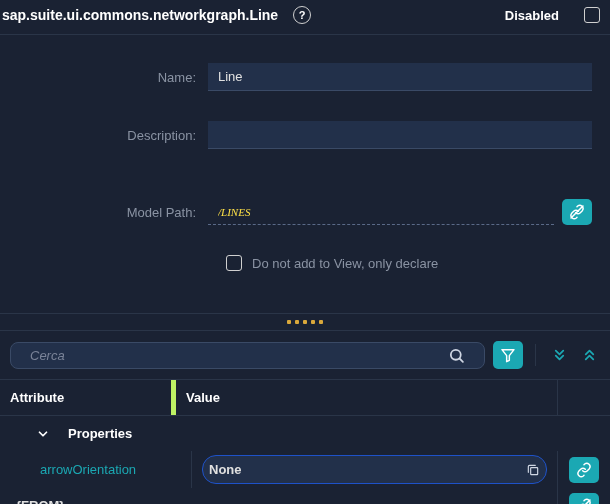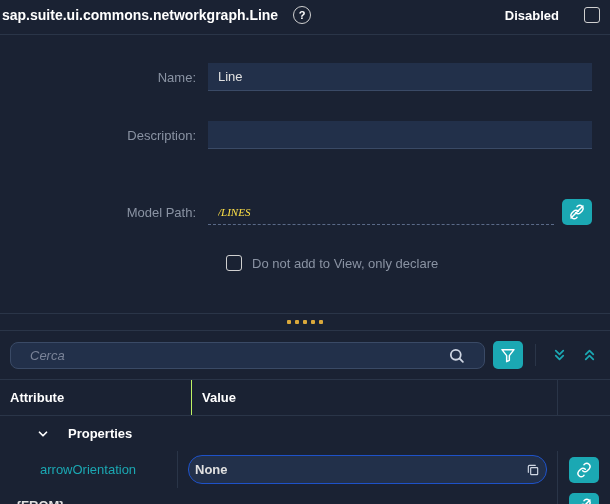--- a/index.html
+++ b/index.html
@@ -175,35 +175,35 @@
       display: flex;
       border-top: 1px solid #2a3548;
       border-bottom: 1px solid #2a3548;
     }
     .th {
       padding: 10px 10px;
       font-weight: 700;
       color: #fff;
       font-size: 13px;
     }
-    .col-attr { width: 192px; border-right: 1px solid #bef264; }
+    .col-attr { width: 176px; border-right: 5px solid #bef264; }
     .col-val { flex: 1; border-right: 1px solid #2a3548; }
     .col-act { width: 52px; }
     .table-body .trow { display: flex; align-items: stretch; }
     .group-row .cell {
       padding: 10px 10px;
       font-weight: 700;
       color: #fff;
       display: flex;
       align-items: center;
       gap: 10px;
       margin-left: 20px;
     }
     .cell { display: flex; align-items: center; }
-    .col-attr-cell { width: 178px; border-right: 1px solid #2a3548; padding: 8px 10px 8px 40px; color: #1ba8b3; font-size: 13px; }
+    .col-attr-cell { width: 192px; border-right: 1px solid #2a3548; padding: 8px 10px 8px 40px; color: #1ba8b3; font-size: 13px; }
     .col-val-cell { flex: 1; border-right: 1px solid #2a3548; padding: 4px 10px; }
     .col-act-cell { width: 52px; display: flex; align-items: center; justify-content: center; }
     .val-input {
       width: 100%;
       background: transparent;
       border: none;
       border-bottom: 1px dashed #5a6a88;
       color: #e0e0e0;
       padding: 6px 6px;
       font-size: 13px;

